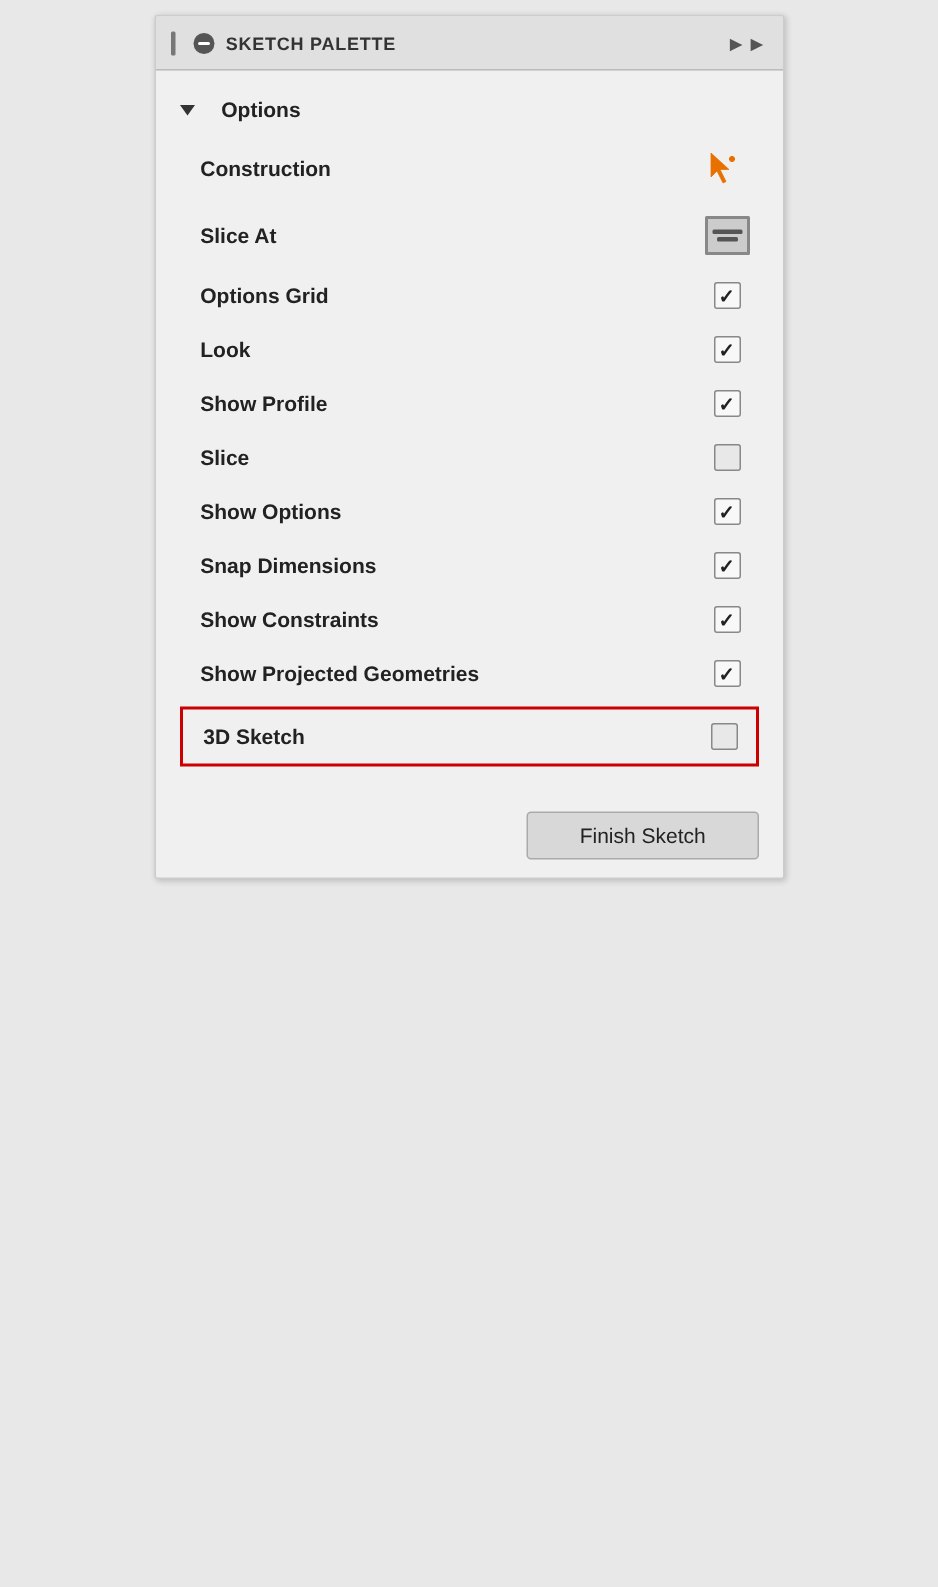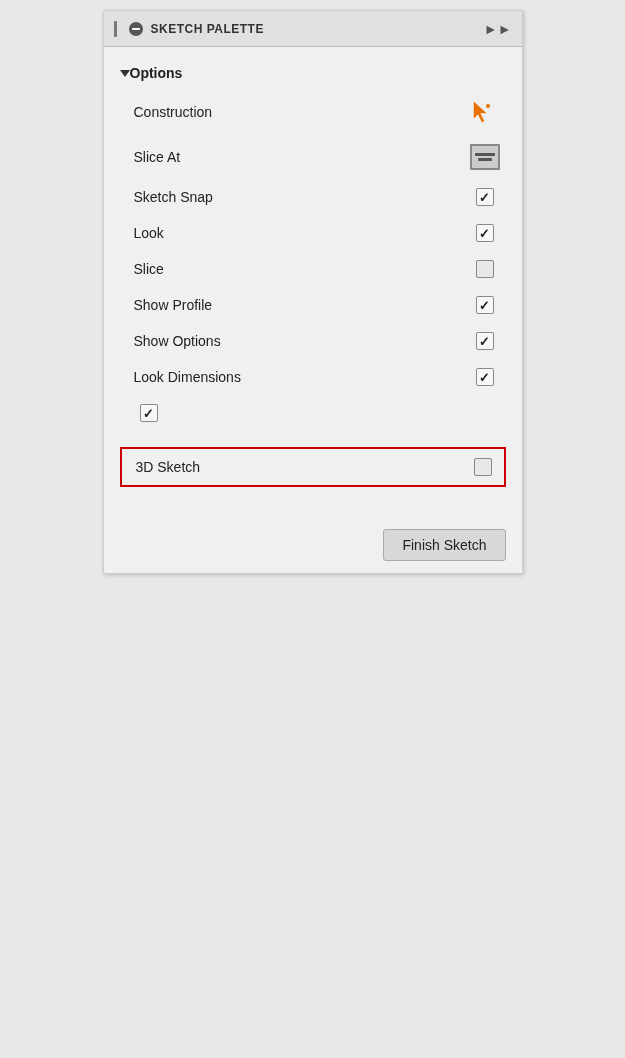--- a/index.html
+++ b/index.html
@@ -82,21 +82,21 @@
     .palette-body {
       padding: 10px 16px;
       display: flex;
       flex-direction: column;
       gap: 0;
     }
 
     .section-header {
       display: flex;
       align-items: center;
-      gap: 0;
+      gap: 18px;
       padding: 8px 0;
       cursor: pointer;
     }
 
     .triangle-icon {
       width: 0;
       height: 0;
       border-left: 5px solid transparent;
       border-right: 5px solid transparent;
       border-top: 7px solid #333;
@@ -116,27 +116,28 @@
     .option-row {
       display: flex;
       align-items: center;
       justify-content: space-between;
       padding: 9px 6px 9px 14px;
       border-bottom: none;
     }
 
     .option-row.highlighted {
       border: 2px solid #cc0000;
-      margin: 16px 0;
+      margin: 4px 0;
       background: #f0f0f0;
     }
 
     .option-label {
       font-size: 14px;
       color: #222;
+      font-weight: bold;
     }
 
     .option-control {
       display: flex;
       align-items: center;
       justify-content: center;
       min-width: 30px;
     }
 
     
@@ -196,21 +197,21 @@
       display: flex;
       justify-content: flex-end;
       padding: 12px 16px;
       margin-top: 4px;
     }
 
     .finish-sketch-btn {
       background: #d8d8d8;
       border: 1px solid #aaa;
       border-radius: 3px;
-      padding: 7px 18px;
+      padding: 7px 34px;
       font-size: 14px;
       color: #222;
       cursor: pointer;
       font-family: Arial, sans-serif;
     }
 
     
     .construction-svg {
       width: 32px;
       height: 28px;
@@ -268,63 +269,70 @@
         <span class="option-label">Slice At</span>
         <div class="option-control">
           <div class="lookat-icon">
             <div class="lookat-line"></div>
             <div class="lookat-line-short"></div>
           </div>
         </div>
       </div>
 
       <div class="option-row">
-        <span class="option-label">Sketch Snap</span>
+        <span class="option-label">Options Grid</span>
         <div class="option-control">
           <div class="custom-checkbox checked"></div>
         </div>
       </div>
 
       <div class="option-row">
         <span class="option-label">Look</span>
         <div class="option-control">
           <div class="custom-checkbox checked"></div>
         </div>
       </div>
 
       <div class="option-row">
+        <span class="option-label">Show Profile</span>
+        <div class="option-control">
+          <div class="custom-checkbox checked"></div>
+        </div>
+      </div>
+
+      <div class="option-row">
         <span class="option-label">Slice</span>
         <div class="option-control">
           <div class="custom-checkbox unchecked"></div>
         </div>
       </div>
 
       <div class="option-row">
-        <span class="option-label">Show Profile</span>
-        <div class="option-control">
-          <div class="custom-checkbox checked"></div>
-        </div>
-      </div>
-
-      <div class="option-row">
         <span class="option-label">Show Options</span>
         <div class="option-control">
           <div class="custom-checkbox checked"></div>
         </div>
       </div>
 
       <div class="option-row">
-        <span class="option-label">Look Dimensions</span>
-        <div class="option-control">
-          <div class="custom-checkbox checked"></div>
-        </div>
-      </div>
-
-
-      <div class="option-row">
+        <span class="option-label">Snap Dimensions</span>
+        <div class="option-control">
+          <div class="custom-checkbox checked"></div>
+        </div>
+      </div>
+
+      <div class="option-row">
+        <span class="option-label">Show Constraints</span>
+        <div class="option-control">
+          <div class="custom-checkbox checked"></div>
+        </div>
+      </div>
+
+      <div class="option-row">
+        <span class="option-label">Show Projected Geometries</span>
         <div class="option-control">
           <div class="custom-checkbox checked"></div>
         </div>
       </div>
 
       <div class="option-row highlighted">
         <span class="option-label">3D Sketch</span>
         <div class="option-control">
           <div class="custom-checkbox unchecked"></div>
         </div>

